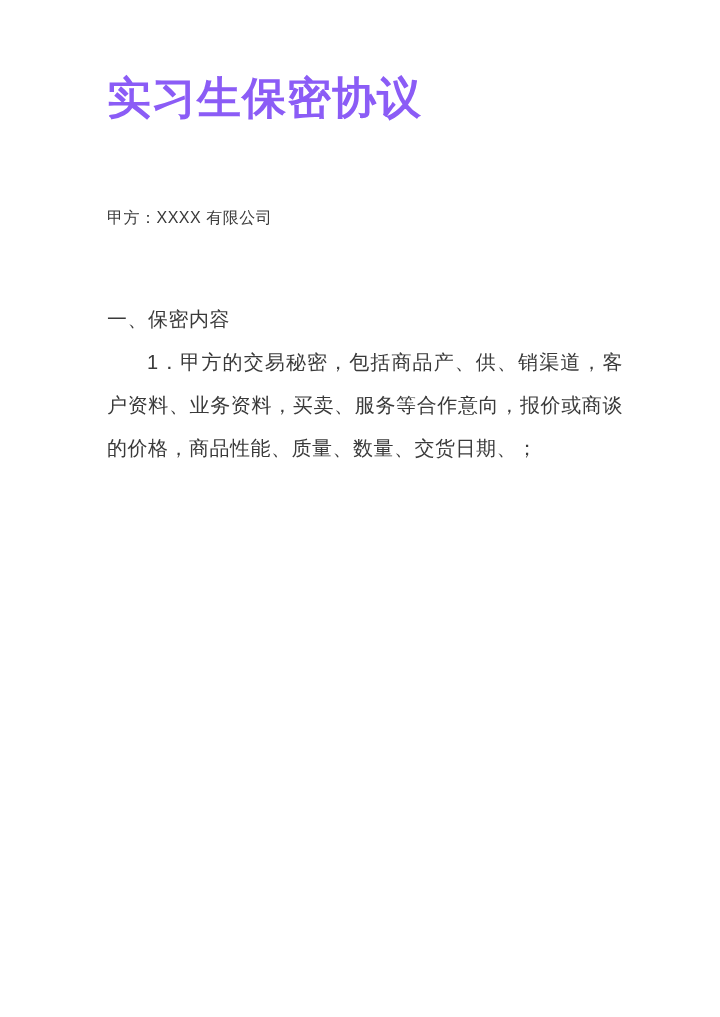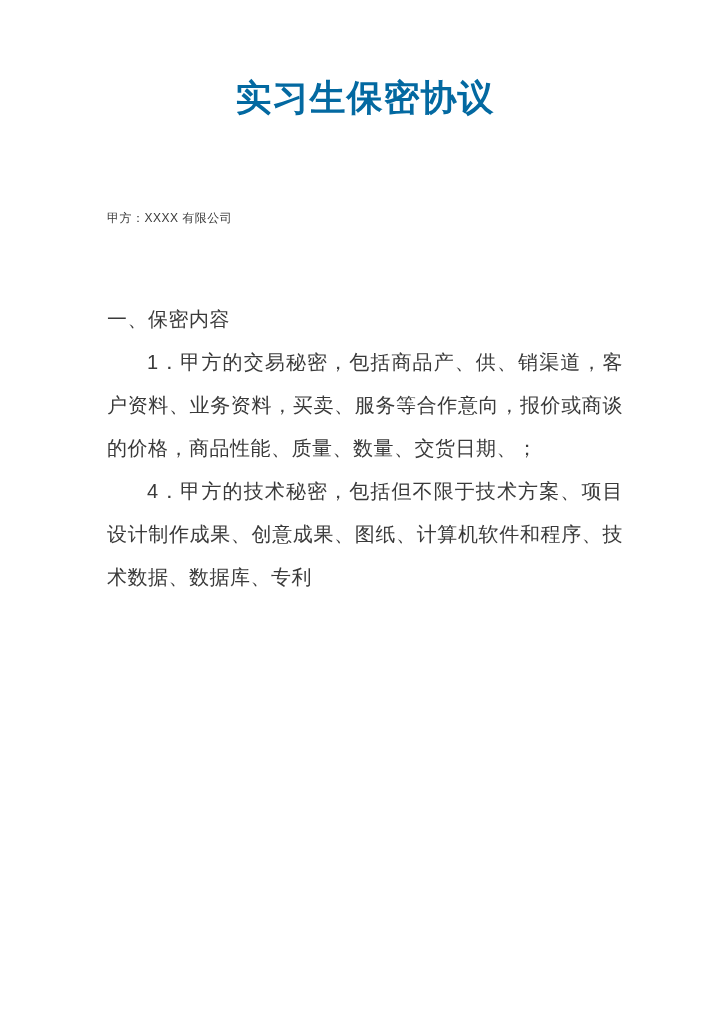--- a/index.html
+++ b/index.html
@@ -14,30 +14,30 @@
     margin: 0 auto;
     background: #ffffff;
     box-sizing: border-box;
     padding: 72px 97px 0 107px;
     overflow: hidden;
     font-family: "Liberation Sans", "DejaVu Sans", sans-serif;
     color: #333333;
   }
   .doc-title {
     margin: 0 0 80px 0;
-    text-align: center;
-    font-size: 36px;
+    text-align: left;
+    font-size: 44px;
     line-height: 52px;
     font-weight: 800;
-    color: #0369a1;
+    color: #8b5cf6;
     letter-spacing: 1px;
   }
   .party-line {
     margin: 0 0 20px 0;
-    font-size: 12px;
+    font-size: 16px;
     line-height: 28px;
     letter-spacing: 0.5px;
     color: #3a3a3a;
   }
   .doc-body {
     margin-top: 66px;
   }
   .doc-body p {
     margin: 0;
     font-size: 20px;
@@ -61,15 +61,14 @@
 
 
   <div class="doc-body">
 
     <p>一、保密内容</p>
 
     <p class="indent">1．甲方的交易秘密，包括商品产、供、销渠道，客户资料、业务资料，买卖、服务等合作意向，报价或商谈的价格，商品性能、质量、数量、交货日期、；</p>
 
 
 
-    <p class="indent">4．甲方的技术秘密，包括但不限于技术方案、项目设计制作成果、创意成果、图纸、计算机软件和程序、技术数据、数据库、专利</p>
   </div>
 </div>
 
 </body></html>

